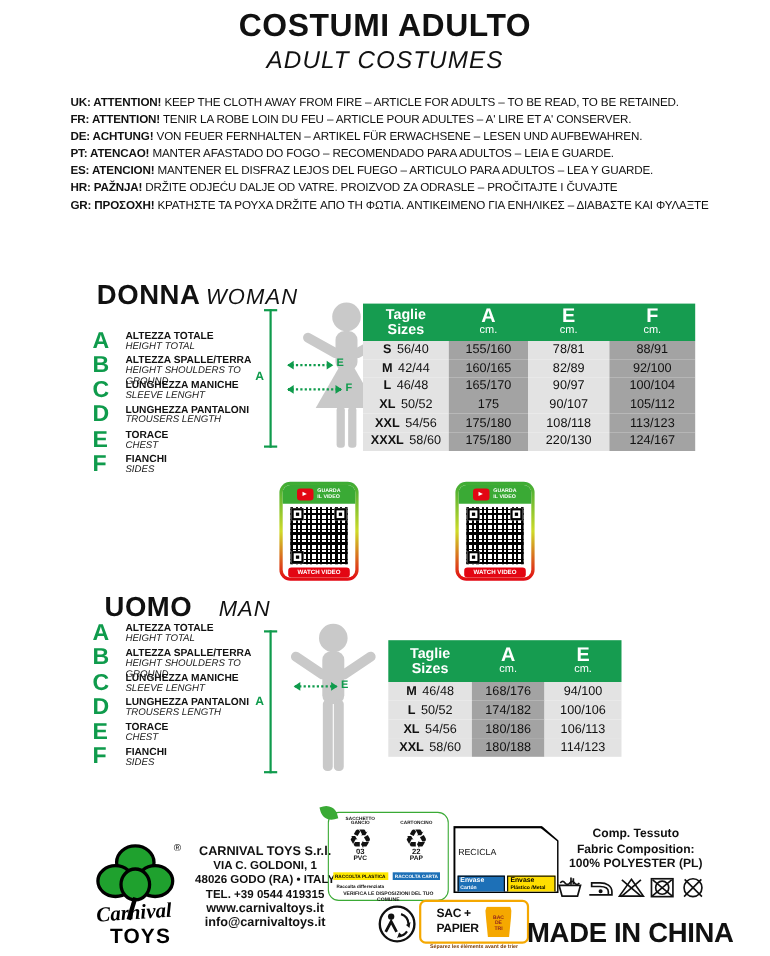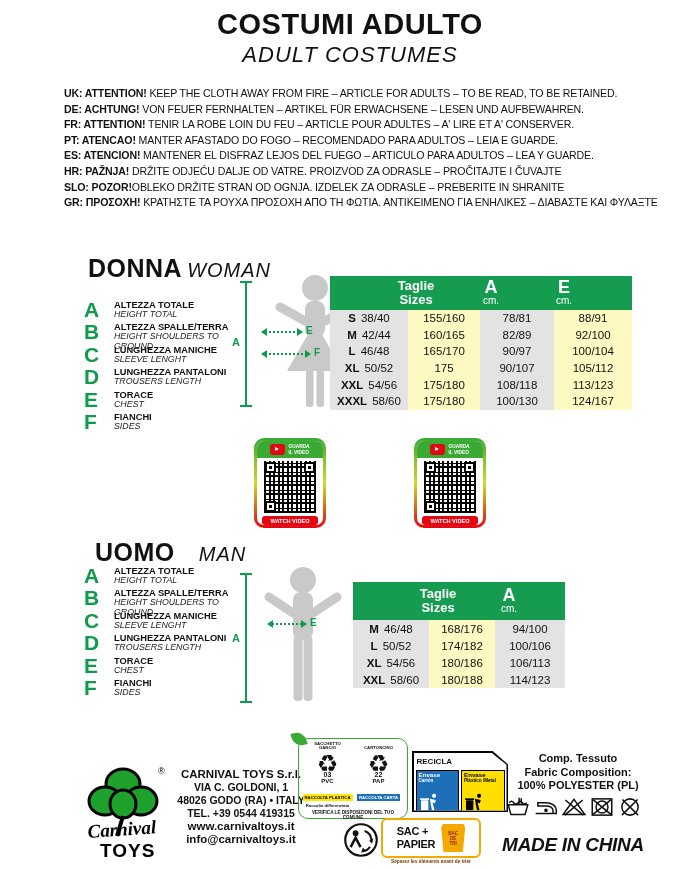--- a/index.html
+++ b/index.html
@@ -40,27 +40,27 @@
   .alab{position:absolute;color:#0f9b4c;font-weight:800;font-size:11px;}
   .darrow{position:absolute;border-top:2px dotted #0f9b4c;height:0;}
   .darrow::before,.darrow::after{content:"";position:absolute;top:-5px;width:0;height:0;
      border-top:4px solid transparent;border-bottom:4px solid transparent;}
   .darrow::before{left:-1px;border-right:6px solid #0f9b4c;}
   .darrow::after{right:-1px;border-left:6px solid #0f9b4c;}
   .dlab{position:absolute;color:#0f9b4c;font-weight:800;font-size:10px;}
 
   
   .sizetable{position:absolute;}
-  .thead{display:grid;background:#169c50;color:#fff;height:34px;align-items:center;text-align:center;padding-left:47px;}
+  .thead{display:grid;background:#169c50;color:#fff;height:34px;align-items:center;text-align:center;}
   .thead .szcol{font-size:13px;font-weight:600;line-height:14px;}
   .thead .letter{font-size:18px;font-weight:800;line-height:15px;}
   .thead .unit{font-size:10px;line-height:11px;font-weight:400;}
   .trow{display:grid;height:16.6px;align-items:center;text-align:center;font-size:11.5px;}
   .c-gray{background:#e3e3e3;height:100%;display:flex;align-items:center;justify-content:center;}
-  .c-white{background:#fef9c3;height:100%;display:flex;align-items:center;justify-content:center;}
+  .c-white{background:#a3a3a3;height:100%;display:flex;align-items:center;justify-content:center;}
   .sz{font-weight:800;margin-right:5px;}
   .cols-d{grid-template-columns:78px 72px 74px 78px;}
   .cols-u{grid-template-columns:76px 66px 70px;}
 
   
   .qrbox{position:absolute;width:72px;height:90px;border-radius:10px;padding:3px;box-sizing:border-box;
          background:linear-gradient(180deg,#3aaa35 0%,#cfdb2a 50%,#e30613 100%);}
   .qrin{background:#fff;border-radius:7px;width:100%;height:100%;display:flex;flex-direction:column;align-items:center;}
   .qrtop{width:100%;height:17px;background:#3aaa35;border-radius:7px 7px 0 0;
          display:flex;align-items:center;justify-content:center;gap:3px;}
@@ -98,21 +98,21 @@
   .badge{display:inline-block;font-size:4.3px;font-weight:800;padding:1px 2px;margin-top:2px;}
   .b-y{background:#ffe800;color:#000;}
   .b-b{background:#1d70b7;color:#fff;}
   .econ1{font-size:4.2px;font-weight:700;line-height:5px;}
   .econ2{font-size:4.6px;font-weight:800;margin-top:2px;line-height:5px;}
 
   .recicla{position:absolute;left:412px;top:751px;width:96px;height:61px;background:#000;
       clip-path:polygon(0 0,84% 0,100% 22%,100% 100%,0 100%);}
   .recin{position:absolute;left:1.5px;top:1.5px;right:1.5px;bottom:1.5px;background:#fff;
       clip-path:polygon(0 0,83.5% 0,100% 21%,100% 100%,0 100%);}
-  .rech{font-size:8px;font-weight:700;padding:3px 3px;line-height:11px;}
+  .rech{font-size:8px;font-weight:400;padding:16px 3px;line-height:11px;}
   .repanels{display:grid;grid-template-columns:1fr 1fr;gap:2px;padding:0 2px;}
   .pan{border:1px solid #000;height:43px;padding:1px 2px;box-sizing:border-box;
        display:flex;flex-direction:column;align-items:flex-start;}
   .p-blue{background:#1d70b7;color:#fff;}
   .p-yel{background:#ffde00;color:#000;}
   .pt1{font-size:6.2px;font-weight:800;line-height:6.5px;}
   .pt2{font-size:4.6px;font-weight:700;line-height:5px;}
   .pan svg{margin-top:auto;}
 
   .triman{position:absolute;left:343px;top:822px;}
@@ -124,39 +124,38 @@
       clip-path:polygon(6% 0,94% 0,100% 14%,90% 100%,10% 100%,0 14%);
       display:flex;flex-direction:column;align-items:center;justify-content:center;}
   .bac span{font-size:4.6px;font-weight:800;color:#8c1d1d;line-height:5px;}
   .sacnote{position:absolute;left:376px;top:859px;width:110px;text-align:center;
       font-size:4.8px;font-weight:700;color:#7a3b00;}
 
   .fabric{position:absolute;left:498px;top:752px;width:160px;text-align:center;}
   .fabric div{font-size:11px;font-weight:800;line-height:13.5px;}
   .careicons{position:absolute;left:505px;top:796px;width:150px;display:flex;gap:2px;align-items:center;}
   .madein{position:absolute;left:468px;top:834px;width:210px;text-align:center;
-      font-size:19px;font-weight:800;font-style:italic;letter-spacing:-.3px;}
+      font-size:25px;font-weight:800;letter-spacing:-.3px;}
 </style>
 </head>
 <body>
 
 <div class="page">
 
   <div class="title">COSTUMI ADULTO</div>
   <div class="subtitle">ADULT COSTUMES</div>
 
   <div class="warnings">
     <div class="warn"><b>UK: ATTENTION!</b><span> KEEP THE CLOTH AWAY FROM FIRE – ARTICLE FOR ADULTS – TO BE READ, TO BE RETAINED.</span></div>
+    <div class="warn"><b>FR: ATTENTION!</b><span> TENIR LA ROBE LOIN DU FEU – ARTICLE POUR ADULTES  – A' LIRE ET A' CONSERVER.</span></div>
     <div class="warn"><b>DE: ACHTUNG!</b><span> VON FEUER FERNHALTEN – ARTIKEL FÜR ERWACHSENE  – LESEN UND AUFBEWAHREN.</span></div>
-    <div class="warn"><b>FR: ATTENTION!</b><span> TENIR LA ROBE LOIN DU FEU – ARTICLE POUR ADULTES  – A' LIRE ET A' CONSERVER.</span></div>
     <div class="warn"><b>PT: ATENCAO!</b><span> MANTER AFASTADO DO FOGO – RECOMENDADO PARA ADULTOS – LEIA E GUARDE.</span></div>
     <div class="warn"><b>ES: ATENCION!</b><span> MANTENER EL DISFRAZ LEJOS DEL FUEGO –  ARTICULO PARA ADULTOS – LEA Y GUARDE.</span></div>
     <div class="warn"><b>HR: PAŽNJA!</b><span> DRŽITE ODJEĆU DALJE OD VATRE. PROIZVOD ZA ODRASLE – PROČITAJTE I ČUVAJTE</span></div>
-    <div class="warn"><b>SLO: POZOR!</b><span>OBLEKO DRŽITE STRAN OD OGNJA. IZDELEK ZA ODRASLE – PREBERITE IN SHRANITE</span></div>
-    <div class="warn"><b>GR: ΠΡΟΣΟΧΗ!</b><span> ΚΡΑΤΗΣΤΕ ΤΑ ΡΟΥΧΑ ΠΡΟΣΟΧΗ ΑΠΟ ΤΗ ΦΩΤΙΑ. ΑΝΤΙΚΕΙΜΕΝΟ ΓΙΑ ΕΝΗΛΙΚΕΣ – ΔΙΑΒΑΣΤΕ ΚΑΙ ΦΥΛΑΞΤΕ</span></div>
+    <div class="warn"><b>GR: ΠΡΟΣΟΧΗ!</b><span> ΚΡΑΤΗΣΤΕ ΤΑ ΡΟΥΧΑ DRŽITE ΑΠΟ ΤΗ ΦΩΤΙΑ. ΑΝΤΙΚΕΙΜΕΝΟ ΓΙΑ ΕΝΗΛΙΚΕΣ – ΔΙΑΒΑΣΤΕ ΚΑΙ ΦΥΛΑΞΤΕ</span></div>
   </div>
 
   <div class="sechead" style="left:88px;top:254px;">
     <span>DONNA</span><span class="en">WOMAN</span>
   </div>
 
   <div class="mlist" style="left:84px;top:300px;">
     <div class="mrow">
         <div class="mletter">A</div>
         <div class="mtxt">
@@ -236,21 +235,21 @@
           <div class="unit">cm.</div>
         </div>
       <div>
           <div class="letter">F</div>
           <div class="unit">cm.</div>
         </div>
     </div>
     <div class="trow cols-d">
         <div class="c-gray">
           <span class="sz">S</span>
-          <span>38/40</span>
+          <span>56/40</span>
         </div>
         <div class="c-white">155/160</div>
         <div class="c-gray">78/81</div>
         <div class="c-white">88/91</div>
       </div>
     <div class="trow cols-d">
         <div class="c-gray">
           <span class="sz">M</span>
           <span>42/44</span>
         </div>
@@ -284,21 +283,21 @@
         <div class="c-white">175/180</div>
         <div class="c-gray">108/118</div>
         <div class="c-white">113/123</div>
       </div>
     <div class="trow cols-d">
         <div class="c-gray">
           <span class="sz">XXXL</span>
           <span>58/60</span>
         </div>
         <div class="c-white">175/180</div>
-        <div class="c-gray">100/130</div>
+        <div class="c-gray">220/130</div>
         <div class="c-white">124/167</div>
       </div>
   </div>
 
   <div class="qrbox" style="left:254px;top:438px;">
     <div class="qrin">
       <div class="qrtop">
         <div class="play"></div>
         <div class="qrtt">
             <div>GUARDA</div>

